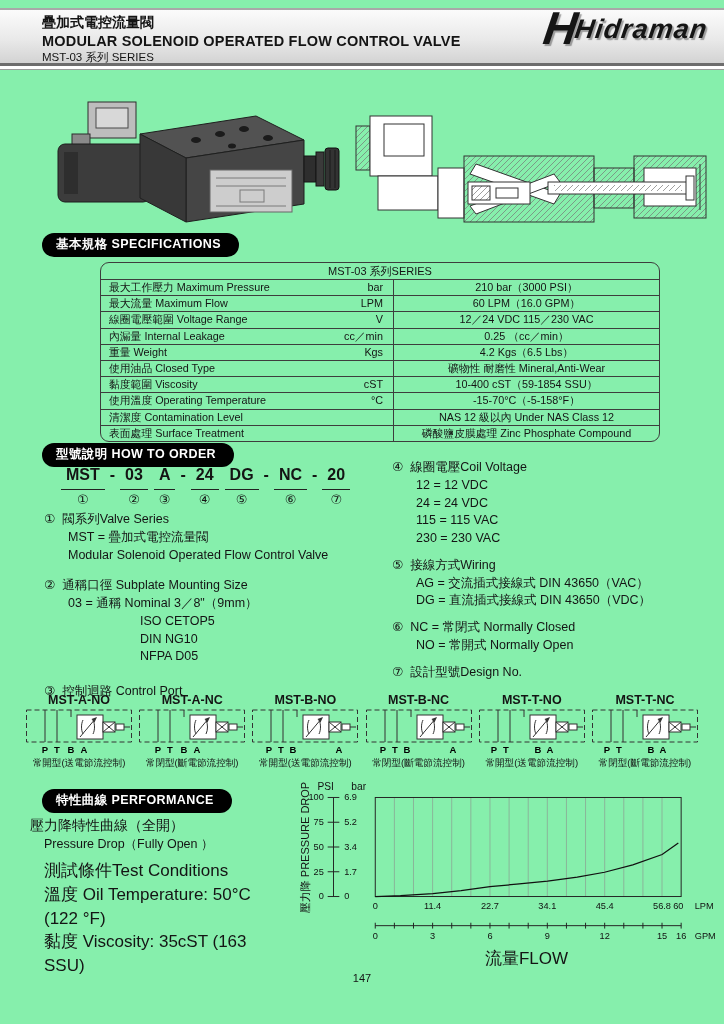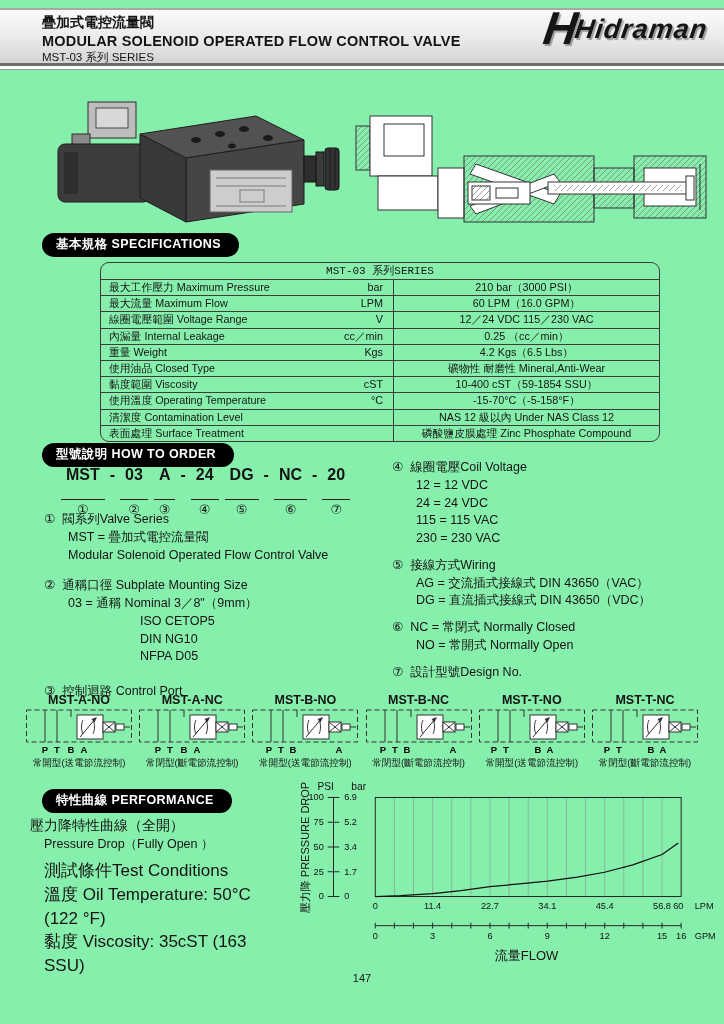--- a/index.html
+++ b/index.html
@@ -28,29 +28,29 @@
   
   .badge{position:absolute;background:#000;color:#fff;font-weight:bold;font-size:12.5px;
     padding:3px 18px 4px 14px;border-radius:13px;letter-spacing:.4px;white-space:nowrap;}
   .badge-spec{left:42px;top:233px;}
   .badge-order{left:42px;top:443px;}
   .badge-perf{left:42px;top:789px;}
 
   
   .spec-table{position:absolute;left:100px;top:262px;width:558px;
     border:1.5px solid #3d3d3d;border-radius:9px;overflow:hidden;font-size:10.8px;}
-  .spec-thead{text-align:center;font-size:11px;line-height:16px;font-weight:normal;font-family:Liberation Mono, monospace;}
+  .spec-thead{text-align:center;font-size:11px;line-height:16px;font-weight:normal;}
   .spec-row{display:flex;border-top:1px solid #3d3d3d;line-height:15.2px;}
   .spec-cell-l{width:292px;display:flex;justify-content:space-between;padding:0 10px 0 8px;box-sizing:border-box;}
   .spec-cell-r{flex:1;text-align:center;border-left:1px solid #3d3d3d;}
 
   
   .code{position:absolute;left:58px;top:466px;display:flex;align-items:flex-start;font-size:16px;font-weight:bold;}
   .code .seg{display:flex;flex-direction:column;align-items:center;margin:0 3px;}
-  .code .seg-t{border-bottom:1.5px solid #222;padding:0 5px 15px;}
+  .code .seg-t{border-bottom:1.5px solid #222;padding:0 5px 5px;}
   .code .seg-n{font-size:13px;font-weight:normal;margin-top:2px;}
   .code .dash{margin:0 2px;}
 
   .col-left{position:absolute;left:44px;top:511px;width:335px;}
   .col-right{position:absolute;left:392px;top:459px;width:330px;}
   .sec{font-size:12.5px;line-height:1.42;margin-bottom:9px;}
   .sec-head{display:flex;gap:7px;}
   .sec-num{flex:0 0 auto;}
   .sec-line{margin-left:24px;}
   .sec-line.ind2{margin-left:96px;}
@@ -64,21 +64,21 @@
   .diag-caption{font-size:9.6px;margin-top:1px;white-space:nowrap;}
   .diag svg{display:block;margin:0 auto;}
 
   
   .perf-text{position:absolute;left:30px;top:816px;width:252px;line-height:1.4;}
   .perf-sub-zh{font-size:14px;}
   .perf-sub-en{font-size:12.5px;margin-left:14px;}
   .perf-test{font-size:17px;margin-left:14px;margin-top:6px;}
   .chart{position:absolute;left:283px;top:780px;width:437px;}
   .chart-xlabel{width:437px;text-align:center;padding-left:50px;box-sizing:border-box;
-    font-size:13px;margin-top:-2px;}
+    font-size:17px;margin-top:-2px;}
   .chart-ylab{position:absolute;left:226px;top:840px;width:158px;font-size:11px;
     text-align:center;transform:rotate(-90deg);white-space:nowrap;}
 
   .page-num{position:absolute;left:0;top:972px;width:724px;text-align:center;font-size:11px;}
 </style>
 </head>
 <body>
 
 <div class="page">
 

